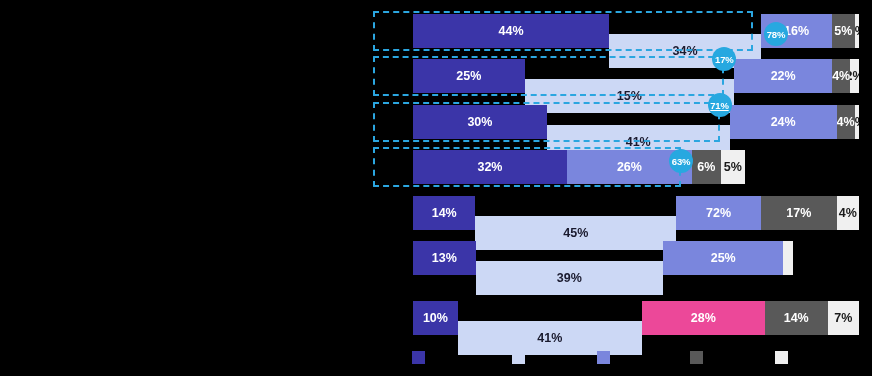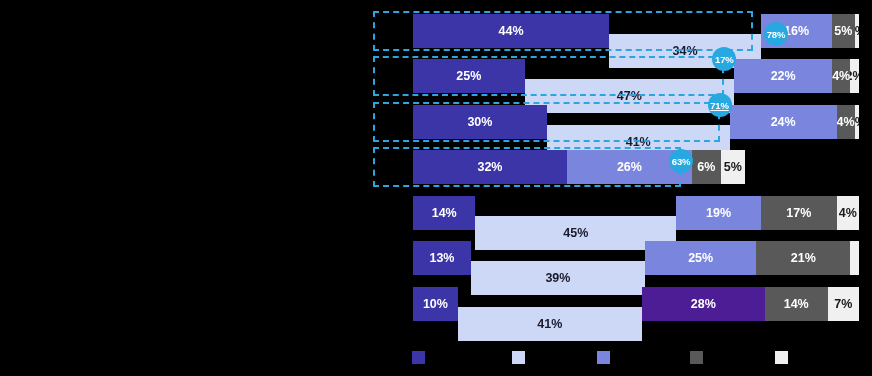--- a/index.html
+++ b/index.html
@@ -137,21 +137,21 @@
       </div>
     </div>
     <div class="highlight-box" style="left: 373px; top: 11px; width: 380.18px; height: 40px;"></div>
     <div class="bubble" style="left: 764px; top: 2px; margin-top: 20px;">78%</div>
     <div class="hidden-text" style="left: 8px; top: 69px;">Category 2</div>
     <div class="bar-row" style="top: 59px;">
       <div class="seg c0" style="width: 120.25px; background: rgb(59, 53, 168);">
         <span>25%</span>
       </div>
       <div class="seg c1" style="width: 226.07px; background: rgb(204, 216, 245);">
-        <span>47%</span>
+        <span>15%</span>
       </div>
       <div class="seg c2" style="width: 105.82px; background: rgb(122, 134, 221);">
         <span>22%</span>
       </div>
       <div class="seg c3" style="width: 19.24px; background: rgb(89, 89, 89);">
         <span>4%</span>
       </div>
       <div class="seg c4" style="width: 9.62px; background: rgb(240, 240, 240);">
         <span>2%</span>
       </div>
@@ -197,56 +197,53 @@
     <div class="bubble" style="left: 669.03px; top: 149px;">63%</div>
     <div class="hidden-text" style="left: 8px; top: 206px;">Category 5</div>
     <div class="bar-row" style="top: 196px;">
       <div class="seg c0" style="width: 67.34px; background: rgb(59, 53, 168);">
         <span>14%</span>
       </div>
       <div class="seg c1" style="width: 216.45px; background: rgb(204, 216, 245);">
         <span>45%</span>
       </div>
       <div class="seg c2" style="width: 91.39px; background: rgb(122, 134, 221);">
-        <span>19%</span>
+        <span>72%</span>
       </div>
       <div class="seg c3" style="width: 81.77px; background: rgb(89, 89, 89);">
         <span>17%</span>
       </div>
       <div class="seg c4" style="width: 24.05px; background: rgb(240, 240, 240);">
         <span>4%</span>
       </div>
     </div>
     <div class="hidden-text" style="left: 8px; top: 251px;">Category 6</div>
     <div class="bar-row" style="top: 241px;">
       <div class="seg c0" style="width: 62.53px; background: rgb(59, 53, 168);">
         <span>13%</span>
       </div>
       <div class="seg c1" style="width: 187.59px; background: rgb(204, 216, 245);">
         <span>39%</span>
       </div>
       <div class="seg c2" style="width: 120.25px; background: rgb(122, 134, 221);">
         <span>25%</span>
       </div>
-      <div class="seg c3" style="width: 101.01px; background: rgb(89, 89, 89);">
-        <span>21%</span>
-      </div>
       <div class="seg c4" style="width: 9.62px; background: rgb(240, 240, 240);">
         <span></span>
       </div>
     </div>
     <div class="hidden-text" style="left: 8px; top: 297px;">Category 7</div>
-    <div class="bar-row" style="top: 287px;">
+    <div class="bar-row" style="top: 301px;">
       <div class="seg c0" style="width: 48.1px; background: rgb(59, 53, 168);">
         <span>10%</span>
       </div>
       <div class="seg c1" style="width: 197.21px; background: rgb(204, 216, 245);">
         <span>41%</span>
       </div>
-      <div class="seg c2" style="width: 132px; background: #4c1d95;">
+      <div class="seg c2" style="width: 132px; background: #ec4899;">
         <span>28%</span>
       </div>
       <div class="seg c3" style="width: 67.34px; background: rgb(89, 89, 89);">
         <span>14%</span>
       </div>
       <div class="seg c4" style="width: 33.67px; background: rgb(240, 240, 240);">
         <span>7%</span>
       </div>
     </div>
     <div id="legend">

